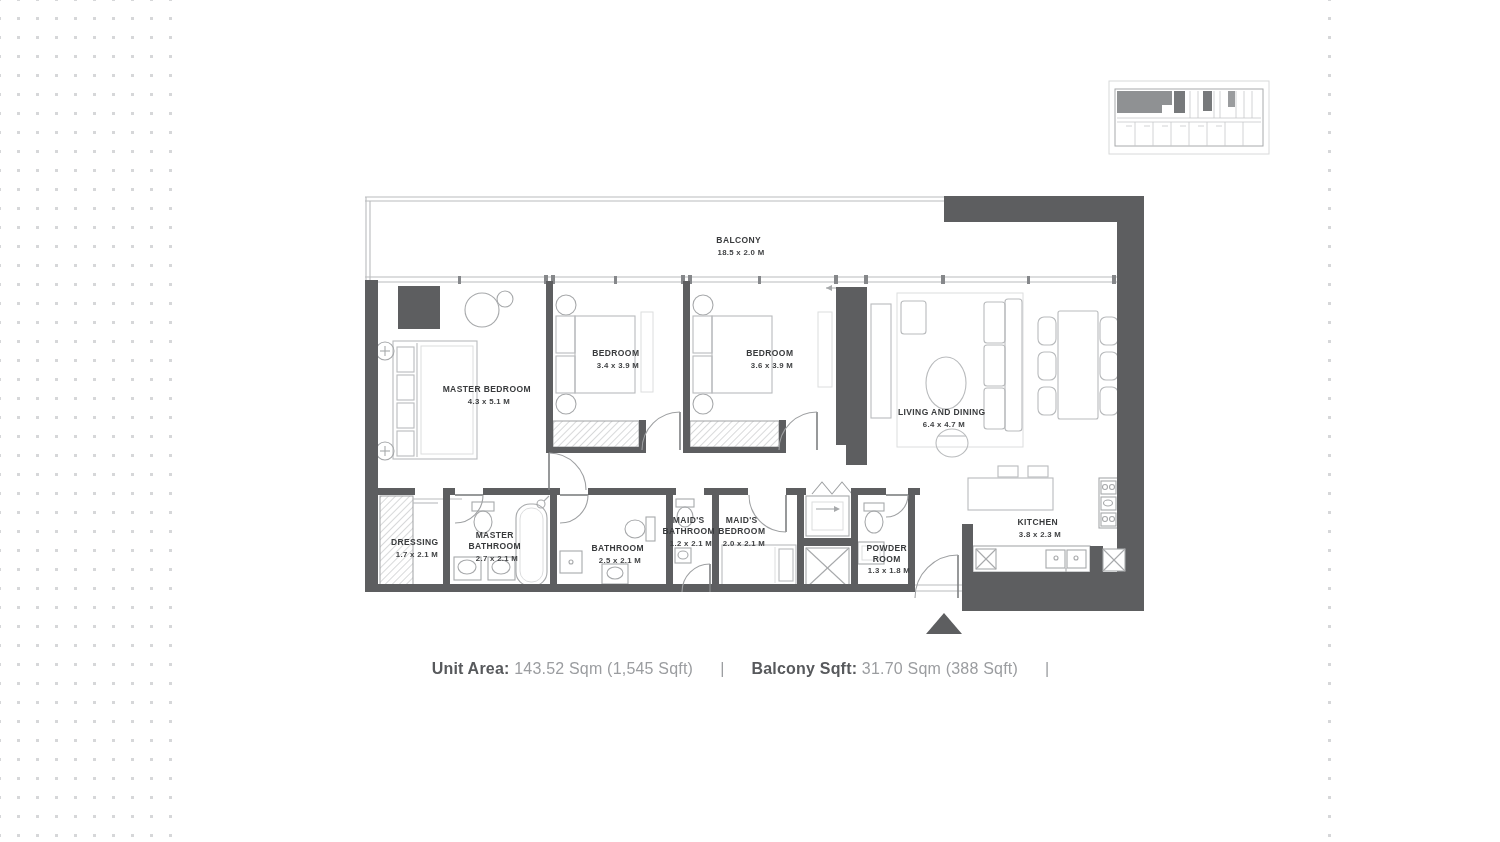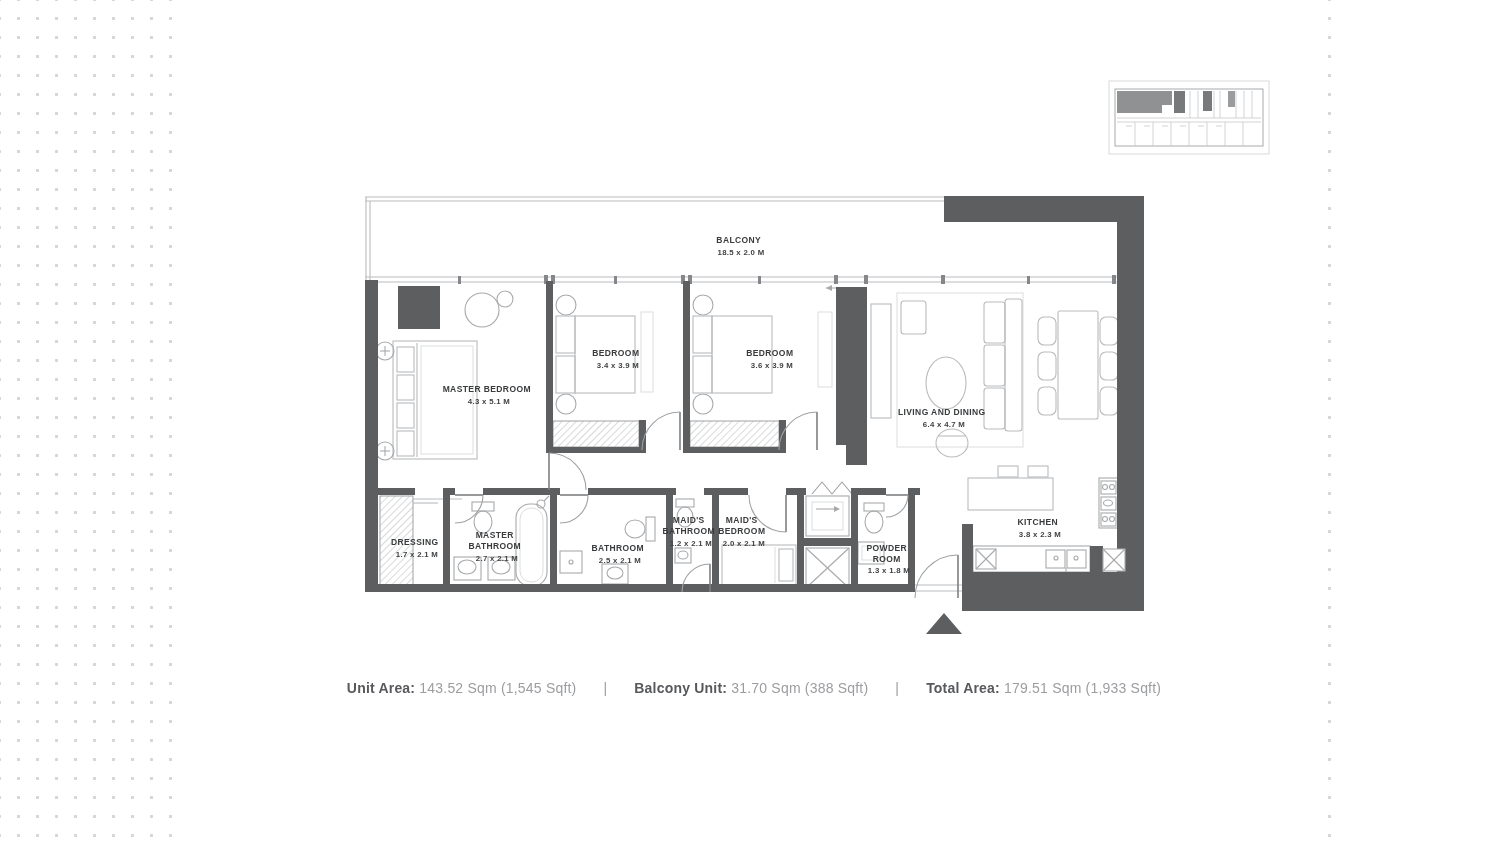--- a/index.html
+++ b/index.html
@@ -21,21 +21,21 @@
   .door{stroke:#9fa1a3;stroke-width:1.1;fill:none;}
   .leaf{stroke:#7d7f81;stroke-width:1.6;fill:none;}
   .tick{fill:#85878a;}
   .rname{font:700 8.5px "Liberation Sans",sans-serif;fill:#393b3d;letter-spacing:.4px;text-anchor:middle;}
   .rdims{font:700 7.8px "Liberation Sans",sans-serif;fill:#404244;letter-spacing:.3px;text-anchor:middle;}
   .kline{stroke:#a8aaac;stroke-width:1;fill:none;}
   .klight{stroke:#c7c8ca;stroke-width:.8;fill:none;}
   .info-bar{
     position:absolute;left:181px;top:654px;width:1146px;height:30px;
     display:flex;align-items:center;justify-content:center;
-    font-size:14px;letter-spacing:.2px;white-space:nowrap;margin-top:19px;
+    font-size:16px;letter-spacing:.2px;white-space:nowrap;
   }
   .info-item .lbl{font-weight:700;color:#57595c;}
   .info-item .val{font-weight:400;color:#9b9da0;}
   .info-sep{color:#9b9da0;margin:0 27px;font-weight:400;}
 </style>
 </head>
 <body>
 
 <div class="page">
   <div class="center-panel"></div>
@@ -374,17 +374,16 @@
         <tspan class="rname" x="889" y="551">POWDER</tspan>
         <tspan class="rname" x="889" y="562">ROOM</tspan>
         <tspan class="rdims" x="889" y="573">1.3 x 1.8 M</tspan>
       </text>
     </g>
   </svg>
 
   <div class="info-bar">
     <span class="info-item"><span class="lbl">Unit Area:</span>&nbsp;<span class="val">143.52 Sqm (1,545 Sqft)</span></span>
     <span class="info-sep">|</span>
-    <span class="info-item"><span class="lbl">Balcony Unit:</span>&nbsp;<span class="val">31.70 Sqm (388 Sqft)</span></span>
+    <span class="info-item"><span class="lbl">Balcony Sqft:</span>&nbsp;<span class="val">31.70 Sqm (388 Sqft)</span></span>
     <span class="info-sep">|</span>
-    <span class="info-item"><span class="lbl">Total Area:</span>&nbsp;<span class="val">179.51 Sqm (1,933 Sqft)</span></span>
   </div>
 </div>
 
 </body></html>

